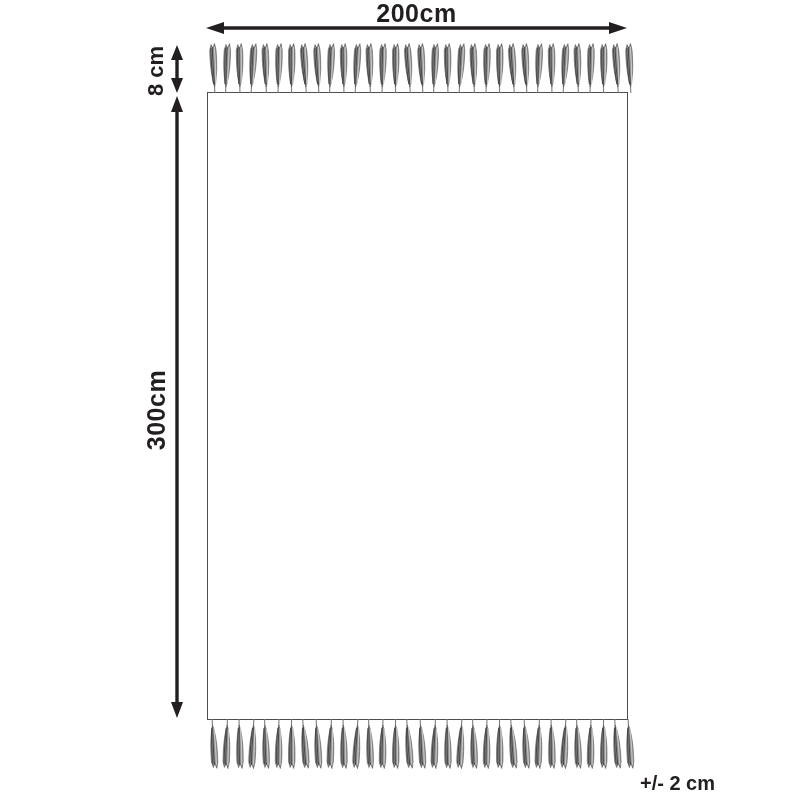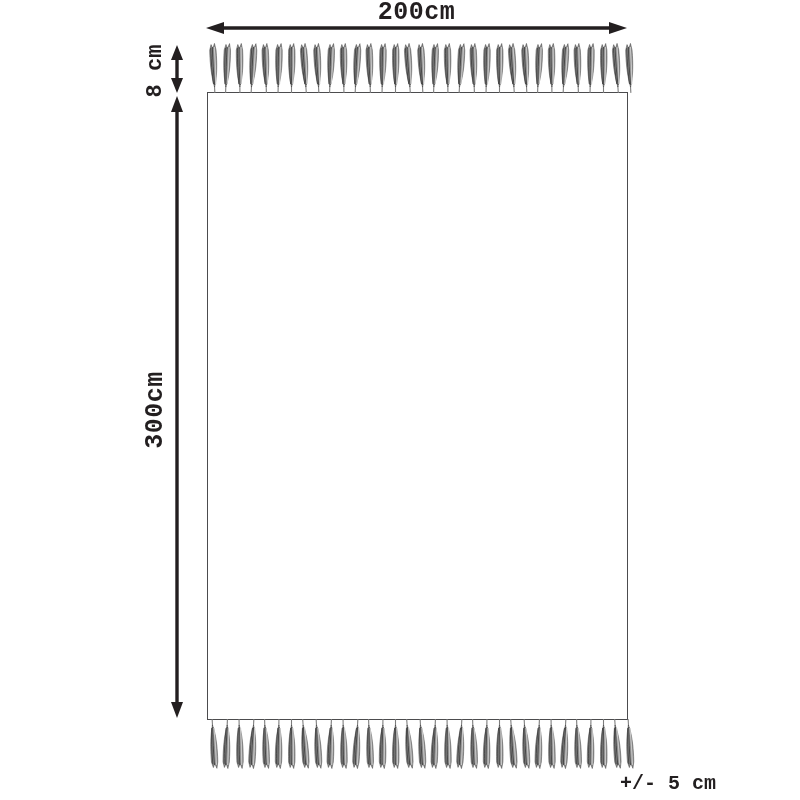--- a/index.html
+++ b/index.html
@@ -6,21 +6,21 @@
     --line:#231f20;
     --rug-border:#4c4c4e;
     --rug-fill:#ffffff;
     --bg:#ffffff;
     --t-mid:#8e8e8e;
     --t-dark:#414141;
     --t-light:#c6c6c6;
   }
   html,body{margin:0;padding:0;}
   body{background:var(--bg);font-family:"Liberation Sans",sans-serif;}
-  .stage{position:relative;width:800px;height:800px;background:var(--bg);overflow:hidden;font-family:Liberation Mono, monospace;}
+  .stage{position:relative;width:800px;height:800px;background:var(--bg);overflow:hidden;}
 
   .arrow{position:absolute;display:block;}
   .arrow line{stroke:var(--line);stroke-width:3.4;}
   .arrow polygon{fill:var(--line);}
   .width-arrow{left:206px;top:21px;}
   .fringe-arrow{left:170px;top:45px;}
   .height-arrow{left:170px;top:96px;}
 
   .dim-label{position:absolute;font-weight:700;color:var(--line);white-space:nowrap;}
   .width-label{left:206px;top:0px;width:421px;text-align:center;font-size:25px;line-height:26px;letter-spacing:0.5px;}
@@ -665,14 +665,14 @@
         <svg class="tassel-svg" viewBox="0 0 13 52">
           <line class="thread" x1="6.5" y1="45" x2="6.5" y2="52"></line>
           <path class="tuft" d="M6.5,46 C4.2,37 3.1,24 3.6,9 L5.2,3.5 L6.8,7.5 L8.7,2.5 L9.9,9 C10.4,24 9.4,37 6.5,46 Z"></path>
           <path class="streak dark1" d="M5.6,43 C4.8,33 4.4,21 4.8,7"></path>
           <path class="streak dark2" d="M6.7,44 C6.2,32 6,20 6.4,6"></path>
           <path class="streak light1" d="M7.8,43 C8.4,32 8.7,20 8.4,6"></path>
         </svg>
       </span>
     </div>
 
-  <div class="dim-label tolerance-label">+/- 5 cm</div>
+  <div class="dim-label tolerance-label">+/- 2 cm</div>
 </div>
 
 </body></html>

